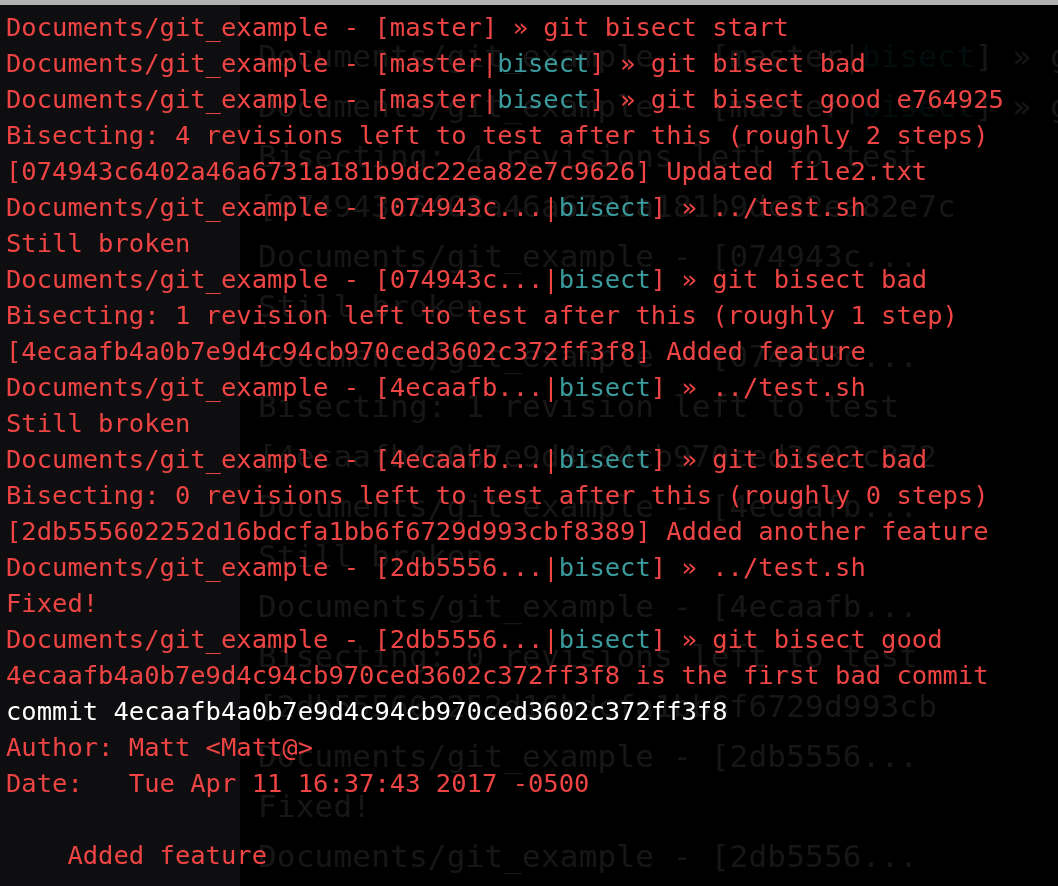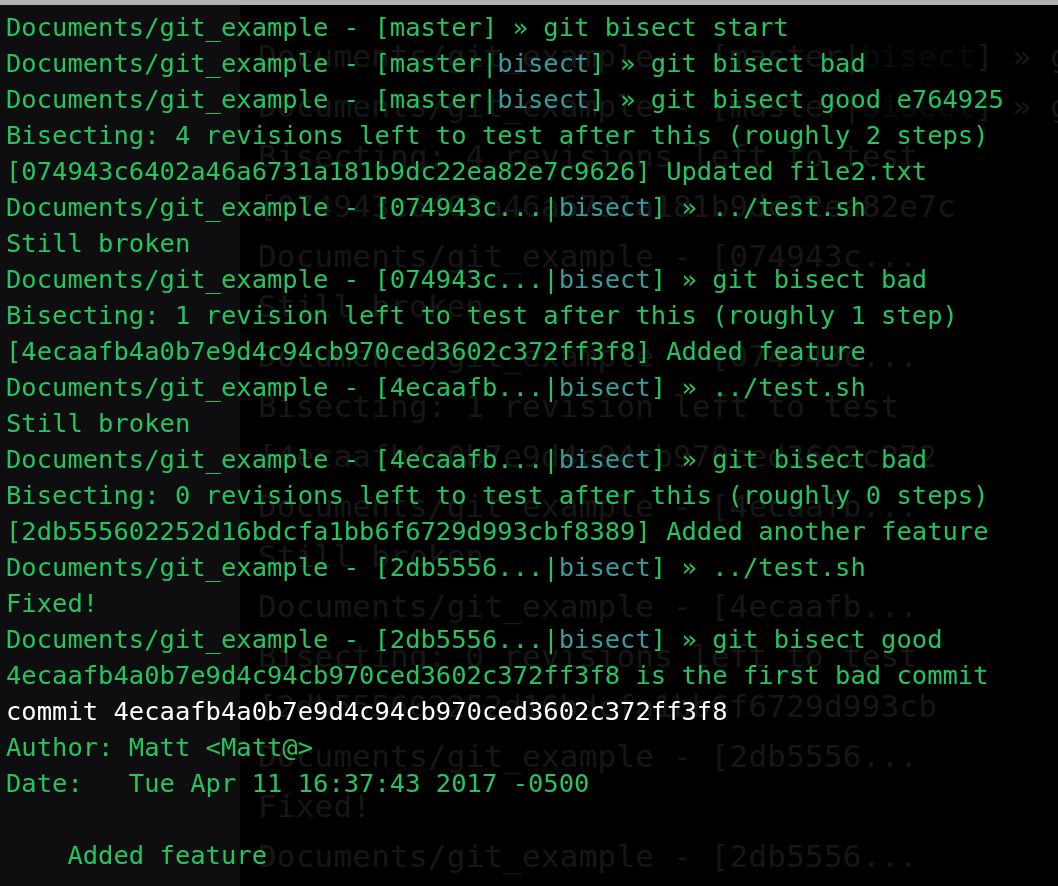--- a/index.html
+++ b/index.html
@@ -70,21 +70,21 @@
     font-size: 25.5px;
     line-height: 36px;
     color: #f2f2f2;
     white-space: pre;
     overflow: hidden;
   }
   .term-line {
     height: 36px;
     white-space: pre;
   }
-  .c-default { color: #22c55e; }
+  .c-default { color: #ef4444; }
   .c-bisect  { color: #3a9a9c; }
   .c-commit  { color: #ffffff; }
 </style>
 </head>
 <body>
 
 <div id="terminal-window">
 
   <div id="titlebar-strip"></div>
 

